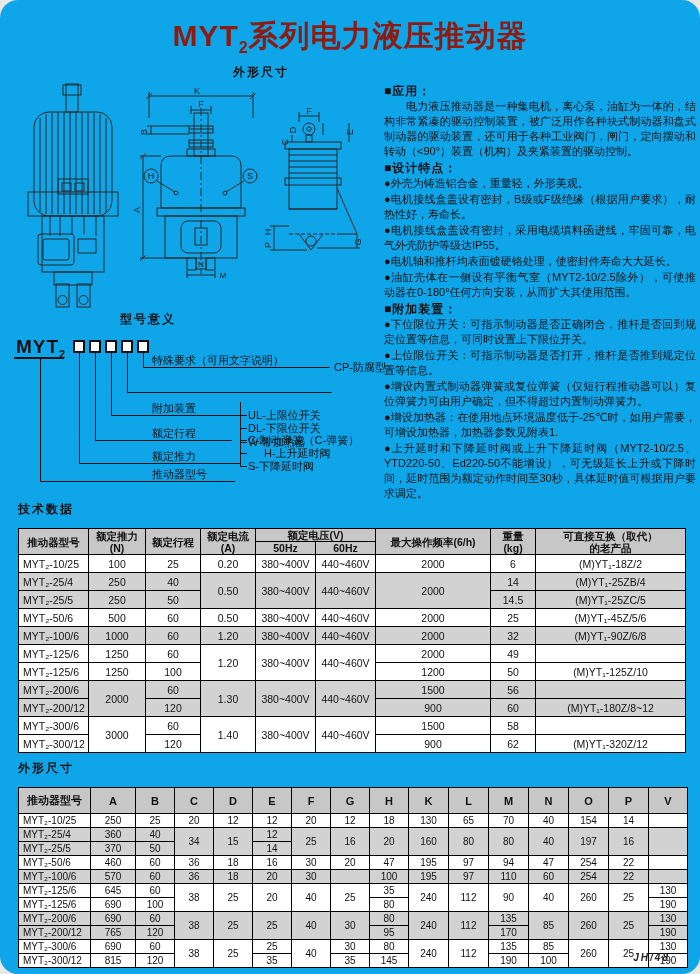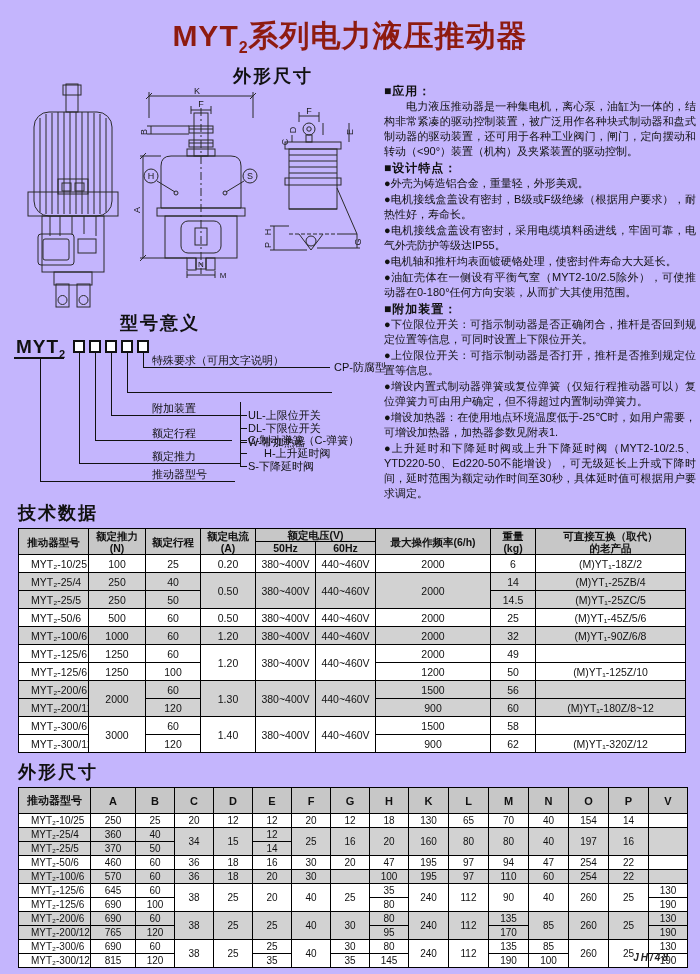--- a/index.html
+++ b/index.html
@@ -1,23 +1,23 @@
 <!DOCTYPE html>
 <html><head>
 <meta charset="utf-8">
 <style>
   * { margin:0; padding:0; box-sizing:border-box; }
   body { background:#e8e8e8; font-family:"Liberation Sans","DejaVu Sans",sans-serif; color:#111; }
-  .page { position:relative; width:700px; height:974px; background:#c4b5fd; margin:0 auto; overflow:hidden; }
+  .page { position:relative; width:700px; height:974px; background:#0ea5e9; margin:0 auto; overflow:hidden;border-radius:18px; }
 
   .title { position:absolute; top:16px; left:0; width:100%; text-align:center;
            color:#8e1b10; font-weight:bold; font-size:30px; letter-spacing:1px; }
   .title sub { font-size:16px; }
 
-  .h-sec { position:absolute; font-size:18px; font-weight:bold; color:#111; letter-spacing:2px; }
+  .h-sec { position:absolute; font-size:12px; font-weight:bold; color:#111; letter-spacing:2px; }
 
   
   .info { position:absolute; left:384px; top:82px; width:312px; font-size:11px; line-height:1.36; }
   .info .sec-title { font-weight:bold; font-size:12px; margin-top:1px; letter-spacing:1px; }
   .info p { margin:0 0 1px 0; text-align:justify; }
   .info p.indent { text-indent:2em; }
 
   
   .diagram { position:absolute; left:0; top:335px; width:398px; height:182px; }
   .mytlabel { position:absolute; left:16px; top:1px; font-size:19px; font-weight:bold; letter-spacing:1px; }
@@ -31,21 +31,21 @@
   .cp { position:absolute; font-size:11px; white-space:nowrap; }
 
   
   table { border-collapse:collapse; table-layout:fixed; background:#fff; }
   th, td { border:1px solid #000; text-align:center; overflow:hidden; white-space:nowrap; }
   th { background:#c7c7c7; font-weight:bold; }
   tr.shaded td { background:#d2d2d2; }
   .tech { position:absolute; left:18px; top:528px; width:667px; font-size:10.5px; }
   .tech td { height:18px; }
   .tech th { font-size:10.5px; line-height:1.15; }
-  .tech td.model-cell, .dim td.model-cell { text-align:left; padding-left:12px; }
+  .tech td.model-cell, .dim td.model-cell { text-align:left; padding-left:4px; }
   .dim { position:absolute; left:18px; top:787px; width:667px; font-size:10px; }
   .dim th { height:26px; font-size:11px; }
   .dim td { height:14px; }
 
   .footer { position:absolute; right:30px; top:952px; font-size:10px; font-weight:bold;
             font-style:italic; letter-spacing:2px; color:#222; }
 
   svg { position:absolute; overflow:visible; }
   .dwg line, .dwg path, .dwg rect, .dwg circle, .dwg polyline { stroke:#2a2a2a; fill:none; stroke-width:1; }
   .dwg text { fill:#1a1a1a; font-size:9px; font-family:"Liberation Sans","DejaVu Sans",sans-serif; stroke:none; }

